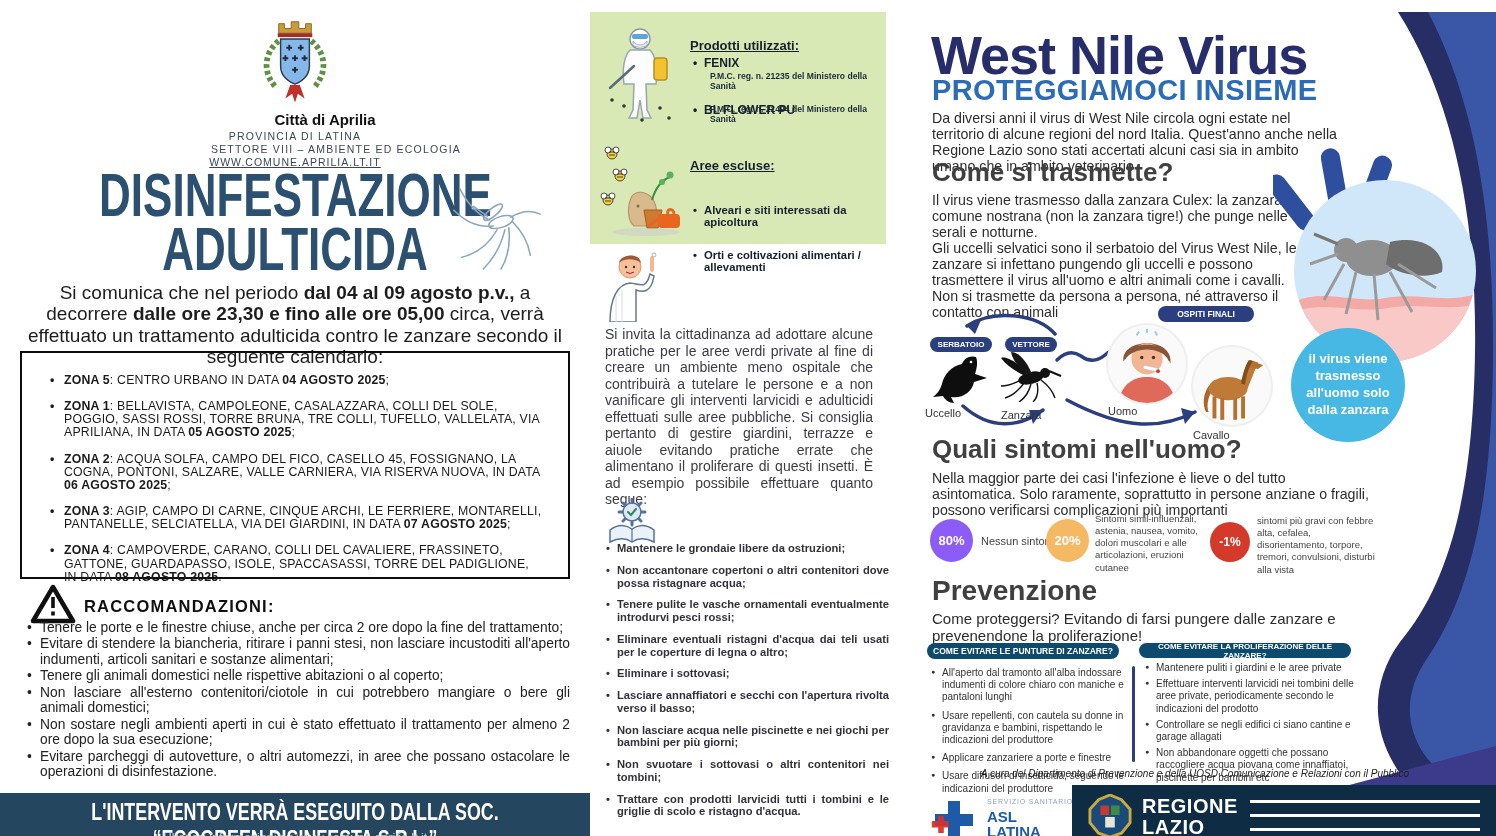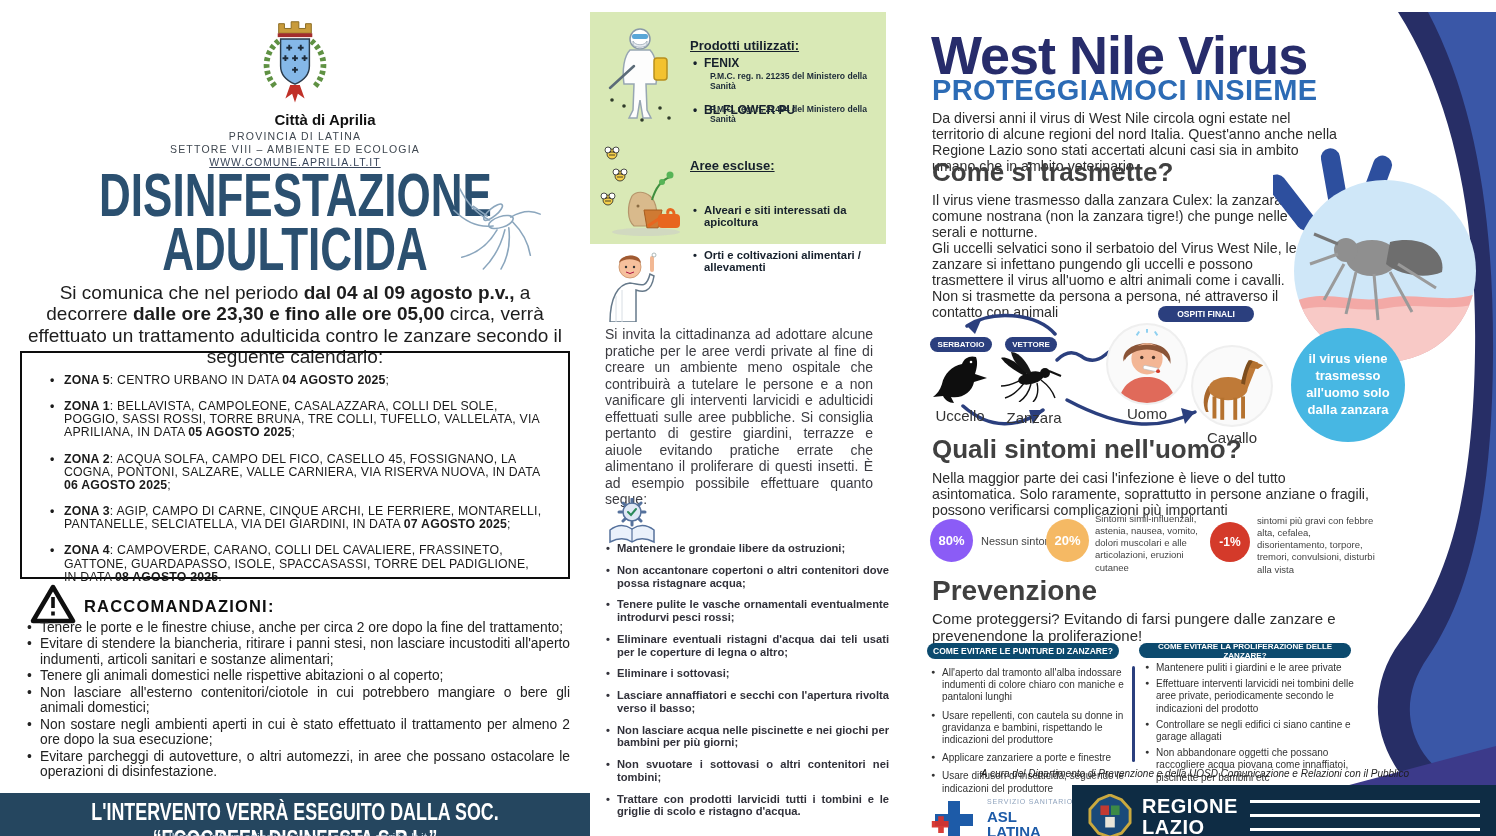--- a/index.html
+++ b/index.html
@@ -39,21 +39,21 @@
   .practices li{font-size:11.2px;font-weight:700;line-height:1.14;color:#31313a;text-align:justify;
                 margin:0 0 9px 0;position:relative;}
   .practices li::before{content:"•";position:absolute;left:-11px;}
   
   .wnv-title{font-size:54px;font-weight:800;letter-spacing:-1px;color:#272c6b;line-height:1;}
   .wnv-sub{font-size:29px;font-weight:800;letter-spacing:.4px;color:#2c6bb5;line-height:1;}
   .rp{font-size:14.2px;line-height:1.13;color:#2c2c2c;}
   .rh{font-size:26px;font-weight:800;color:#404040;line-height:1;}
   .pill{background:#2b3f7e;color:#fff;font-weight:800;text-align:center;border-radius:8px;
         display:flex;align-items:center;justify-content:center;}
-  .dlabel{font-size:15px;color:#333;text-align:center;}
+  .dlabel{font-size:11px;color:#333;}
   .photo-circle{border-radius:50%;background:#fafafa;box-shadow:0 0 0 2px #efefef;overflow:hidden;}
   .statc{border-radius:50%;color:#fff;font-weight:800;display:flex;align-items:center;justify-content:center;}
   .stattext{font-size:9.5px;line-height:1.28;color:#444;}
   .bluepill{background:#0c4a6e;color:#fff;font-weight:800;text-align:center;border-radius:9px;
             display:flex;align-items:center;justify-content:center;}
   .pcol{margin:0;padding:0 0 0 11px;list-style:none;}
   .pcol li{font-size:10px;line-height:1.22;color:#333;position:relative;margin:0 0 6px 0;}
   .pcol li::before{content:"●";position:absolute;left:-11px;font-size:7px;top:1px;}
   .credit{font-size:10px;font-style:italic;color:#1d1d1d;text-align:center;}
   .cyan-circle{background:#47b7e3;border-radius:50%;color:#fff;font-weight:800;font-size:13px;
@@ -82,21 +82,21 @@
           <path d="M45,41 v6 M42,44 h6"></path>
           <path d="M55,41 v6 M52,44 h6"></path>
         <path d="M45,53 v6 M42,56 h6"></path>
       </g>
       <path d="M28,26 C13,38 11,58 24,73" fill="none" stroke="#5f9143" stroke-width="6" stroke-dasharray="4 3"></path>
       <path d="M62,26 C77,38 79,58 66,73" fill="none" stroke="#5f9143" stroke-width="6" stroke-dasharray="4 3"></path>
       <path d="M40,72 L35,86 L42,81 L45,90 L48,81 L55,86 L50,72 Z" fill="#c03028"></path>
     </svg>
     <div class="abs org-name ctr" style="left:0;top:99px;width:650px;">Città di Aprilia</div>
     <div class="abs org-sub ctr" style="left:0;top:118px;width:590px;">PROVINCIA DI LATINA</div>
-    <div class="abs org-sub ctr" style="left:0;top:131px;width:590px;">SETTORE VIII – AMBIENTE ED ECOLOGIA</div>
+    <div class="abs org-sub ctr" style="left:0;top:131px;width:590px;padding-left:41px;">SETTORE VIII – AMBIENTE ED ECOLOGIA</div>
     <div class="abs org-link ctr" style="left:0;top:144px;width:590px;">WWW.COMUNE.APRILIA.LT.IT</div>
 
     <div class="abs big-title" style="left:0;top:156px;"><span>DISINFESTAZIONE</span></div>
     <div class="abs big-title" style="left:0;top:210px;"><span>ADULTICIDA</span></div>
 
     <svg class="abs" style="left:450px;top:158px;width:98px;height:104px" viewBox="0 0 100 104">
       <g fill="none" stroke="#8ba6bd" stroke-width="1.6" stroke-linecap="round">
         <ellipse cx="52" cy="52" rx="13" ry="5.5" transform="rotate(-18 52 52)"></ellipse>
         <path d="M62,47 C74,40 84,40 92,44"></path>
         <ellipse cx="44" cy="42" rx="12" ry="4" transform="rotate(-40 44 42)"></ellipse>

